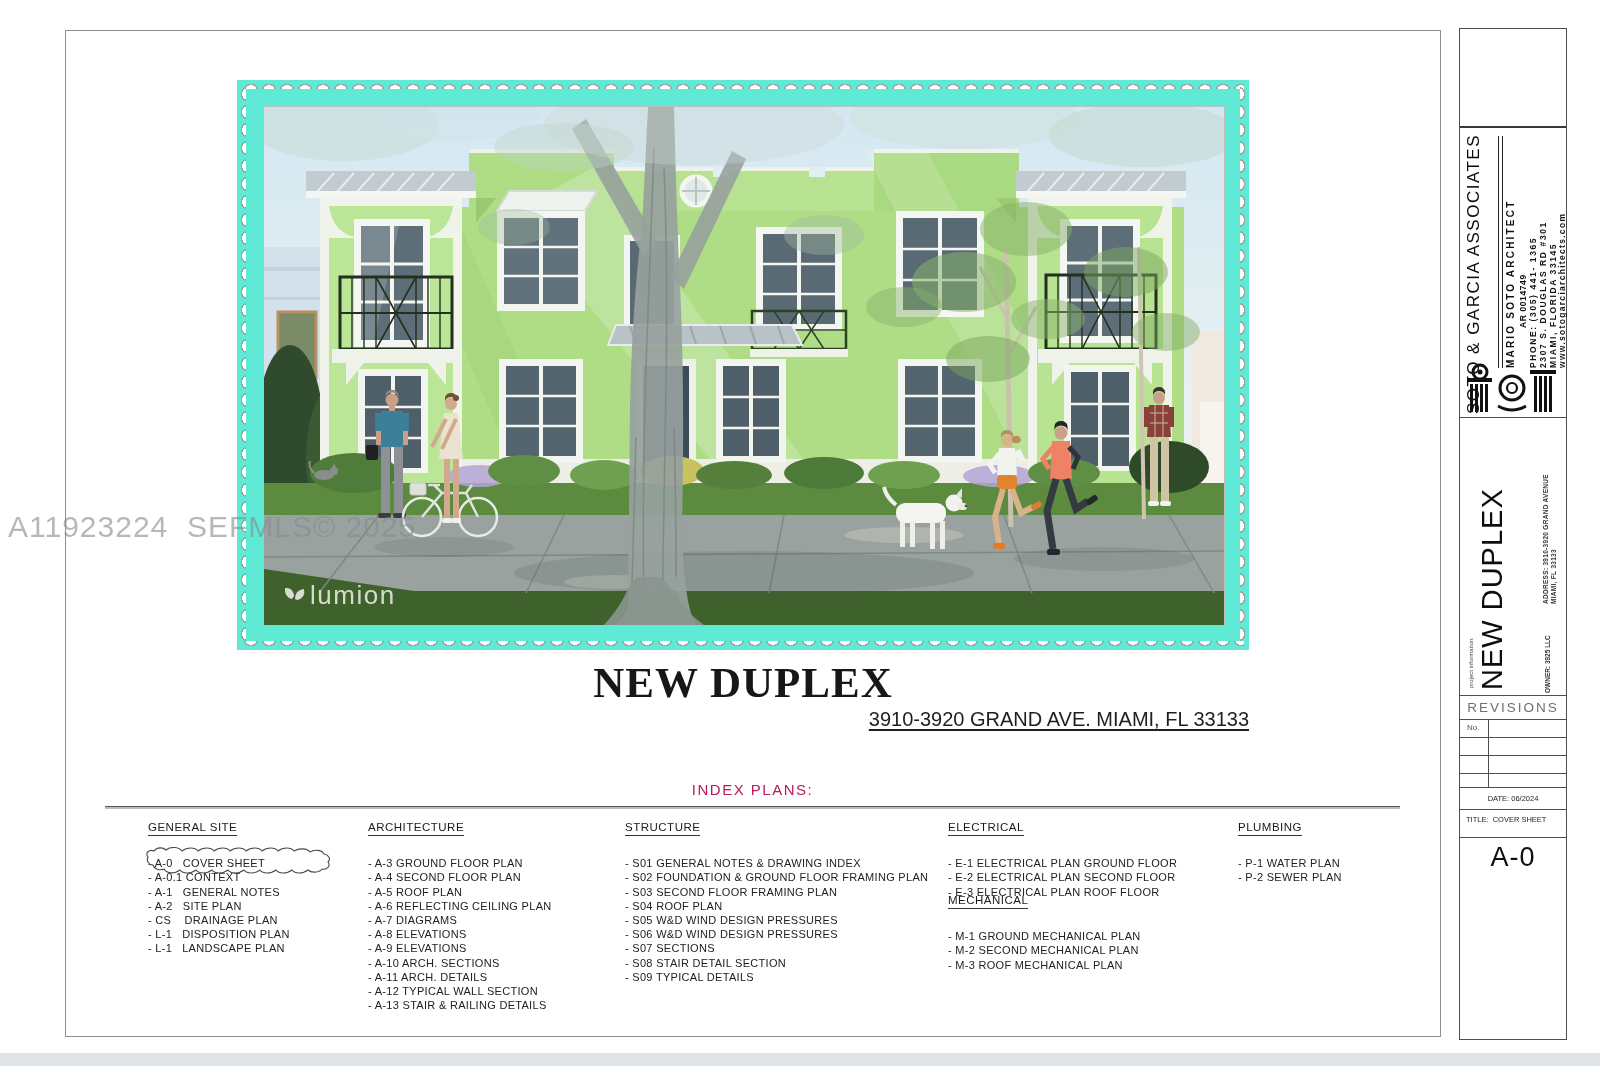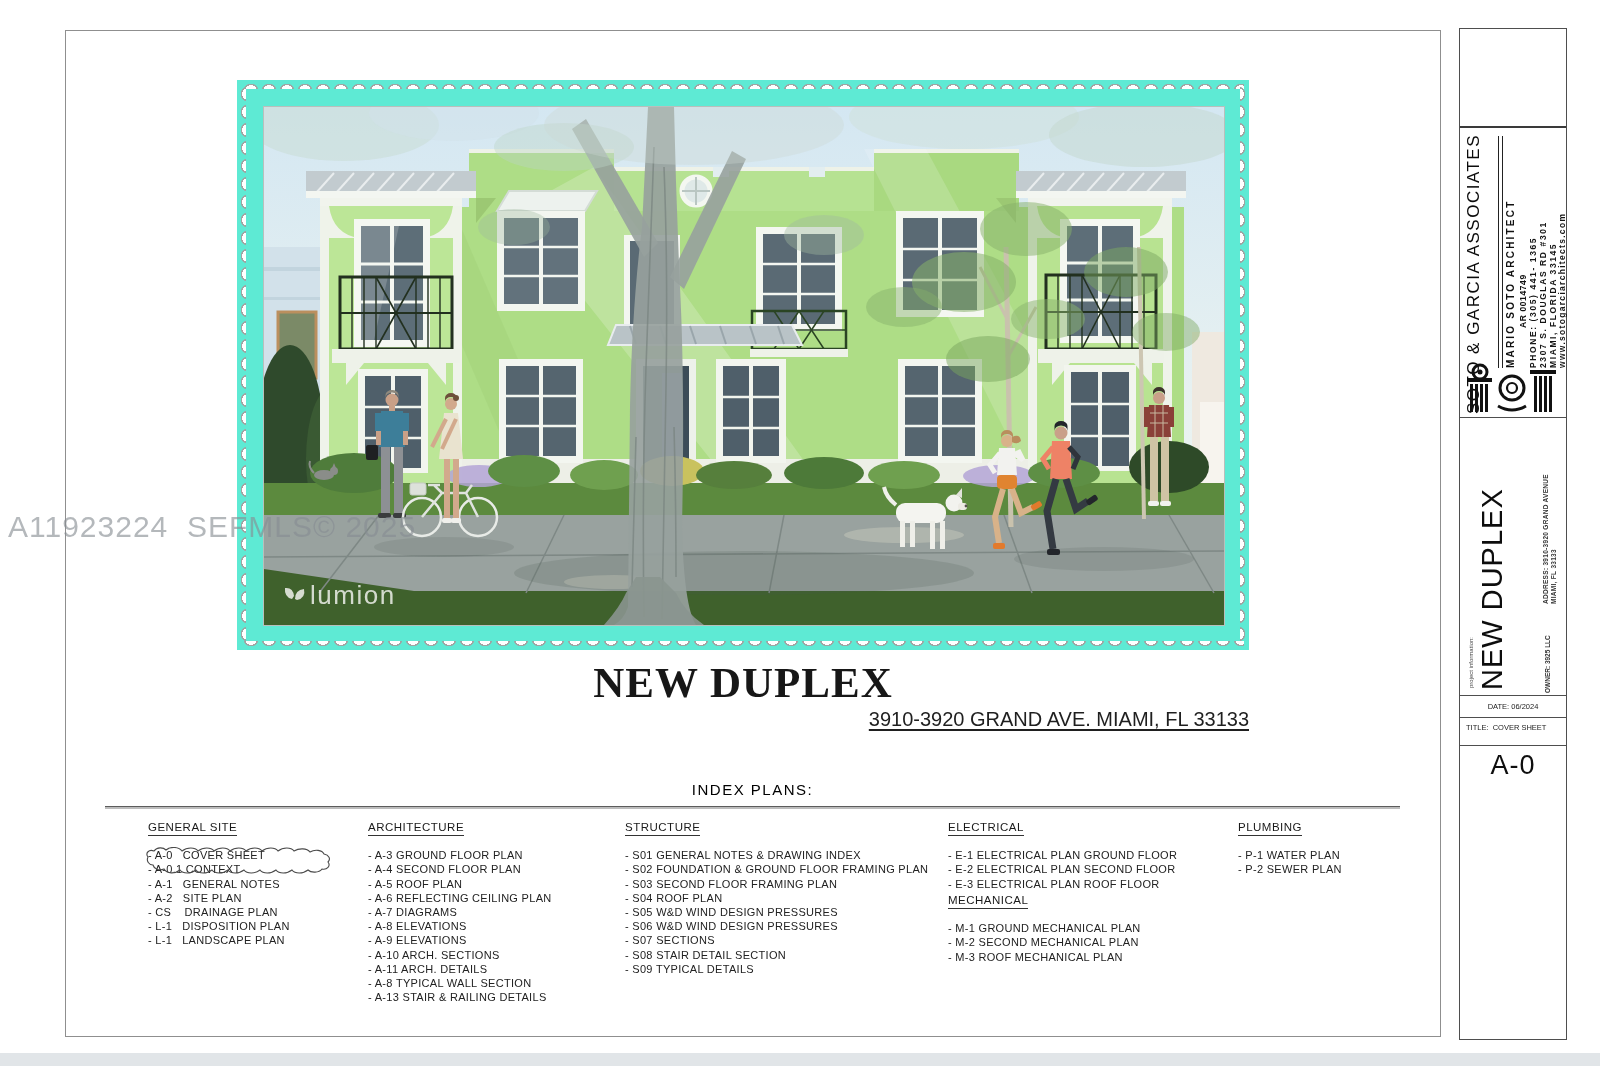--- a/index.html
+++ b/index.html
@@ -18,24 +18,24 @@
   .sc-bottom{left:5px;right:5px;bottom:0;height:9px;background-image:radial-gradient(ellipse 9px 8px at 9px -1px,#ffffff 60%,#9fa5a3 61%,#9fa5a3 78%,rgba(255,255,255,0) 80%);background-size:18px 9px;background-repeat:repeat-x;}
   .sc-left{top:5px;bottom:5px;left:0;width:9px;background-image:radial-gradient(ellipse 8px 9px at 10px 9px,#ffffff 60%,#9fa5a3 61%,#9fa5a3 78%,rgba(255,255,255,0) 80%);background-size:9px 18px;background-repeat:repeat-y;}
   .sc-right{top:5px;bottom:5px;right:0;width:9px;background-image:radial-gradient(ellipse 8px 9px at -1px 9px,#ffffff 60%,#9fa5a3 61%,#9fa5a3 78%,rgba(255,255,255,0) 80%);background-size:9px 18px;background-repeat:repeat-y;}
   .photo{position:absolute;left:26px;top:26px;width:960px;height:518px;border:1px solid #b9bfbc;overflow:hidden;}
   
   .sheet-title{left:237px;top:658px;width:1012px;text-align:center;font-family:"Liberation Serif",serif;
                font-size:43px;font-weight:600;letter-spacing:1px;color:#171717;}
   .sheet-subtitle{left:237px;top:708px;width:1012px;text-align:right;font-size:20px;font-weight:500;
                   color:#1f1f1f;text-decoration:underline;text-underline-offset:3px;}
   
-  .index-heading{left:105px;top:781px;width:1295px;text-align:center;font-size:15px;letter-spacing:1.5px;color:#000000;}
+  .index-heading{left:105px;top:781px;width:1295px;text-align:center;font-size:15px;letter-spacing:1.5px;color:#be185d;}
   .index-rule{left:105px;top:806px;width:1295px;height:2px;background:#bcbcbc;border-top:1px solid #5c5c5c;}
   .idx-col{position:absolute;top:820px;font-size:11px;line-height:14.2px;color:#222;letter-spacing:.3px;}
-  .idx-col .hdr{display:inline-block;border-bottom:1px solid #333;padding-bottom:1px;margin-bottom:12px;font-size:11.5px;letter-spacing:.5px;color:#1a1a1a;}
+  .idx-col .hdr{display:inline-block;border-bottom:1px solid #333;padding-bottom:1px;margin-bottom:20px;font-size:11.5px;letter-spacing:.5px;color:#1a1a1a;}
   .idx-col div{white-space:pre;}
   .cloud-svg{left:136px;top:847px;z-index:10;}
   
   .sidebar{left:1459px;top:28px;width:108px;height:1012px;border:1px solid #4e4e4e;background:#fff;box-sizing:border-box;}
   .sb{position:relative;box-sizing:border-box;}
   .sb-top{height:99px;border-bottom:2px solid #3a3a3a;}
   .sb-firm{height:290px;border-bottom:1px solid #4e4e4e;}
   .sb-seal{height:160px;border-bottom:1px solid #4e4e4e;}
   .sb-project{height:278px;border-bottom:1px solid #4e4e4e;}
   .sb-rev{height:92px;border-bottom:1px solid #4e4e4e;}
@@ -486,21 +486,21 @@
   <span class="hdr">ARCHITECTURE</span>
   <div>- A-3 GROUND FLOOR PLAN</div>
   <div>- A-4 SECOND FLOOR PLAN</div>
   <div>- A-5 ROOF PLAN</div>
   <div>- A-6 REFLECTING CEILING PLAN</div>
   <div>- A-7 DIAGRAMS</div>
   <div>- A-8 ELEVATIONS</div>
   <div>- A-9 ELEVATIONS</div>
   <div>- A-10 ARCH. SECTIONS</div>
   <div>- A-11 ARCH. DETAILS</div>
-  <div>- A-8 TYPICAL WALL SECTION</div>
+  <div>- A-12 TYPICAL WALL SECTION</div>
   <div>- A-13 STAIR &amp; RAILING DETAILS</div>
 </div>
 
 <div class="idx-col" style="left:625px;">
   <span class="hdr">STRUCTURE</span>
   <div>- S01 GENERAL NOTES &amp; DRAWING INDEX</div>
   <div>- S02 FOUNDATION &amp; GROUND FLOOR FRAMING PLAN</div>
   <div>- S03 SECOND FLOOR FRAMING PLAN</div>
   <div>- S04 ROOF PLAN</div>
   <div>- S05 W&amp;D WIND DESIGN PRESSURES</div>
@@ -590,17 +590,27 @@
         <span class="v">project information:</span>
       </div>
     <div class="vwrap prj-name">
         <span class="v">NEW DUPLEX</span>
       </div>
     <div class="vwrap prj-owner">
         <span class="v">OWNER: 3925 LLC</span>
       </div>
   </div>
 
+  <div class="sb sb-rev">
+    <div class="rev-hdr">REVISIONS</div>
+    <div class="rev-vline"></div>
+    <div class="rev-row">
+      <span class="rev-no">No.</span>
+    </div>
+    <div class="rev-row"></div>
+    <div class="rev-row"></div>
+    <div class="rev-row last"></div>
+  </div>
 
   <div class="sb sb-date">DATE: 06/2024</div>
   <div class="sb sb-title" style="white-space:pre;">TITLE:  COVER SHEET</div>
   <div class="sb sb-no">A-0</div>
 </div>
 
 </body></html>

